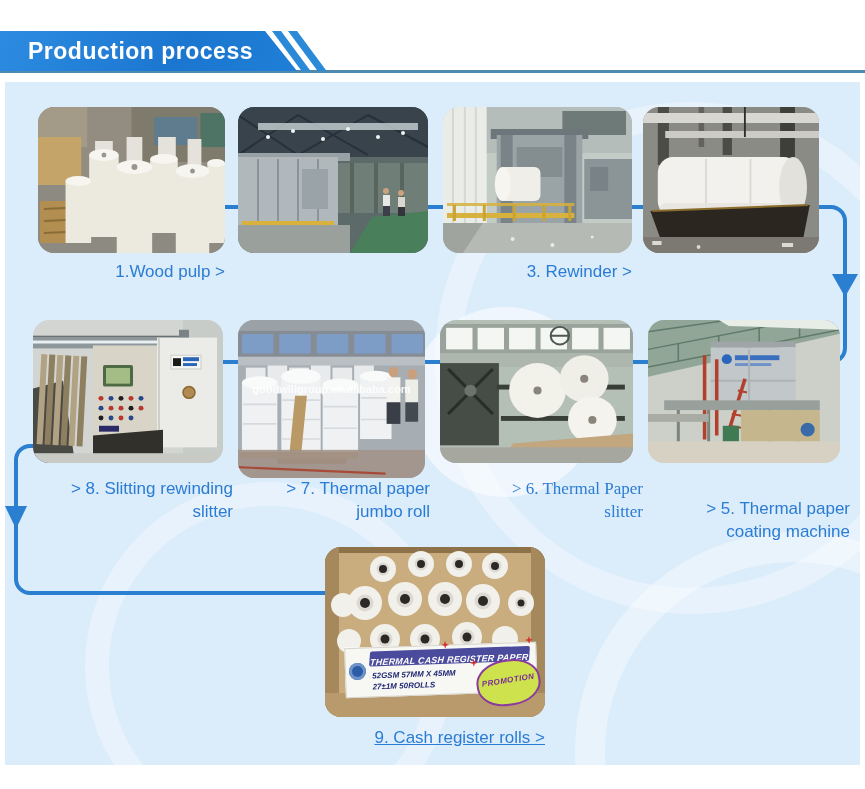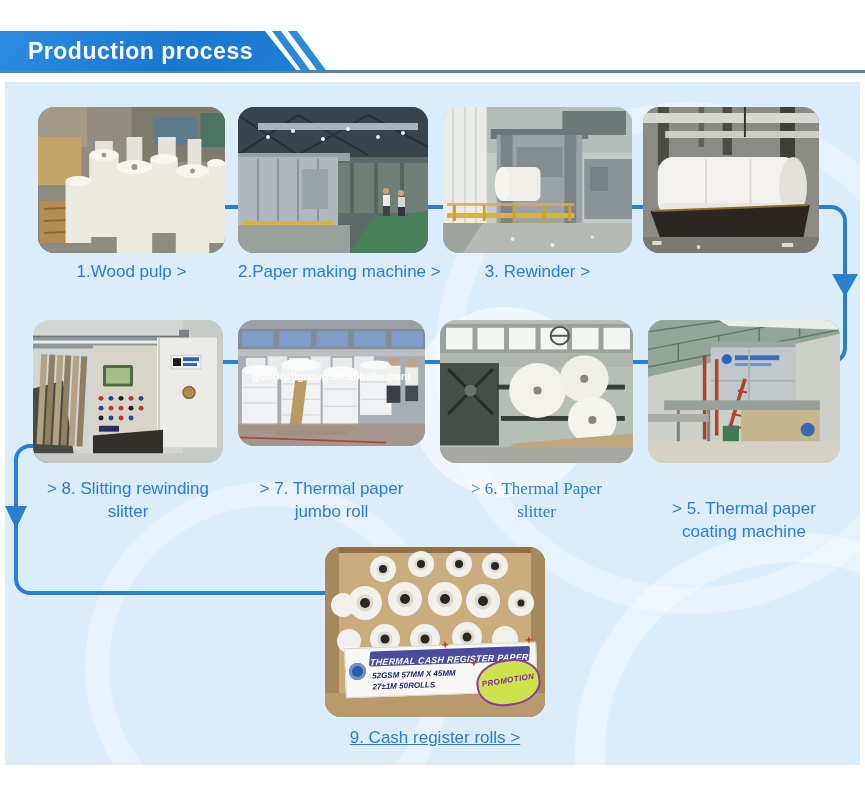--- a/index.html
+++ b/index.html
@@ -21,21 +21,21 @@
            background:#dbecfa;overflow:hidden;}
   .swirl{position:absolute;border-radius:50%;pointer-events:none;}
   .flow-svg{position:absolute;left:0;top:0;pointer-events:none;}
   
   .photo{position:absolute;margin:0;padding:0;border-radius:16px;overflow:hidden;}
   .photo svg{display:block;width:100%;height:100%;}
   .watermark{position:absolute;left:0;right:0;top:40%;text-align:center;
              color:rgba(255,255,255,0.85);font-size:11px;font-weight:bold;white-space:nowrap;}
   
   .caption{position:absolute;color:#2b7cd4;font-size:17px;line-height:23px;
-           text-align:center;white-space:nowrap;}
+           text-align:right;white-space:nowrap;}
   .caption span{display:block;}
   
   .label9{position:absolute;left:20px;top:98px;width:190px;height:48px;background:#f7f7f4;
           border:1px solid #d8d5ce;transform:rotate(-2deg);}
   .label9-logo{position:absolute;left:3px;top:14px;width:17px;height:17px;border-radius:50%;
                background:#2a5ca8;box-shadow:inset 0 0 0 3px #6f92c9;}
   .label9-banner{position:absolute;left:24px;top:3px;right:6px;height:15px;background:#4b4b9d;
                  border-radius:2px;transform:skewX(-6deg);text-align:center;}
   .label9-banner span{color:#ffffff;font-size:9px;font-style:italic;font-weight:bold;
                       line-height:15px;white-space:nowrap;letter-spacing:.2px;}
@@ -288,21 +288,21 @@
         <rect x="138" y="36" width="30" height="14" fill="#f4f4f2" stroke="#cccccc"></rect>
         <rect x="140" y="39" width="8" height="8" fill="#1a1a1a"></rect>
         <rect x="150" y="38" width="16" height="4" fill="#2a64b8"></rect>
         <rect x="150" y="44" width="14" height="3" fill="#2a64b8"></rect>
         <circle cx="156" cy="74" r="6" fill="#b08a50" stroke="#8a6830" stroke-width="1.5"></circle>
         <polygon points="60,118 130,112 130,146 60,146" fill="#31302b"></polygon>
         <rect y="136" width="190" height="10" fill="#c7cac5"></rect>
       </svg>
     </figure>
 
-    <figure class="photo" style="left:233px;top:238px;width:187px;height:126px;">
+    <figure class="photo" style="left:233px;top:238px;width:187px;height:158px;">
       <svg viewBox="0 0 190 146" preserveAspectRatio="none">
         <rect width="190" height="146" fill="#a6aeb4"></rect>
         <rect width="190" height="10" fill="#9aa2a8"></rect>
         <rect y="10" width="190" height="24" fill="#858c94"></rect>
         <g fill="#7e9dc6">
           <rect x="4" y="13" width="32" height="18"></rect>
             <rect x="42" y="13" width="32" height="18"></rect>
           <rect x="80" y="13" width="32" height="18"></rect>
             <rect x="118" y="13" width="32" height="18"></rect>
           <rect x="156" y="13" width="32" height="18"></rect>
@@ -526,21 +526,20 @@
         <div class="promo-burst">
           <span>PROMOTION</span>
         </div>
         <div class="star" style="left:96px;top:-5px;"></div>
         <div class="star" style="right:2px;top:-7px;"></div>
         <div class="star" style="right:58px;top:14px;"></div>
       </div>
     </figure>
 
     <div class="caption" style="left:33px;top:178px;width:187px;">1.Wood pulp &gt;</div>
-    <div class="caption" style="left:233px;top:178px;width:190px;">2.Paper making machine &gt;</div>
     <div class="caption" style="left:438px;top:178px;width:189px;">3. Rewinder &gt;</div>
 
     <div class="caption" style="left:18px;top:395px;width:210px;">
       <span>&gt; 8. Slitting rewinding</span>
       <span>slitter</span>
     </div>
     <div class="caption" style="left:228px;top:395px;width:197px;">
       <span>&gt; 7. Thermal paper</span>
       <span>jumbo roll</span>
     </div>

